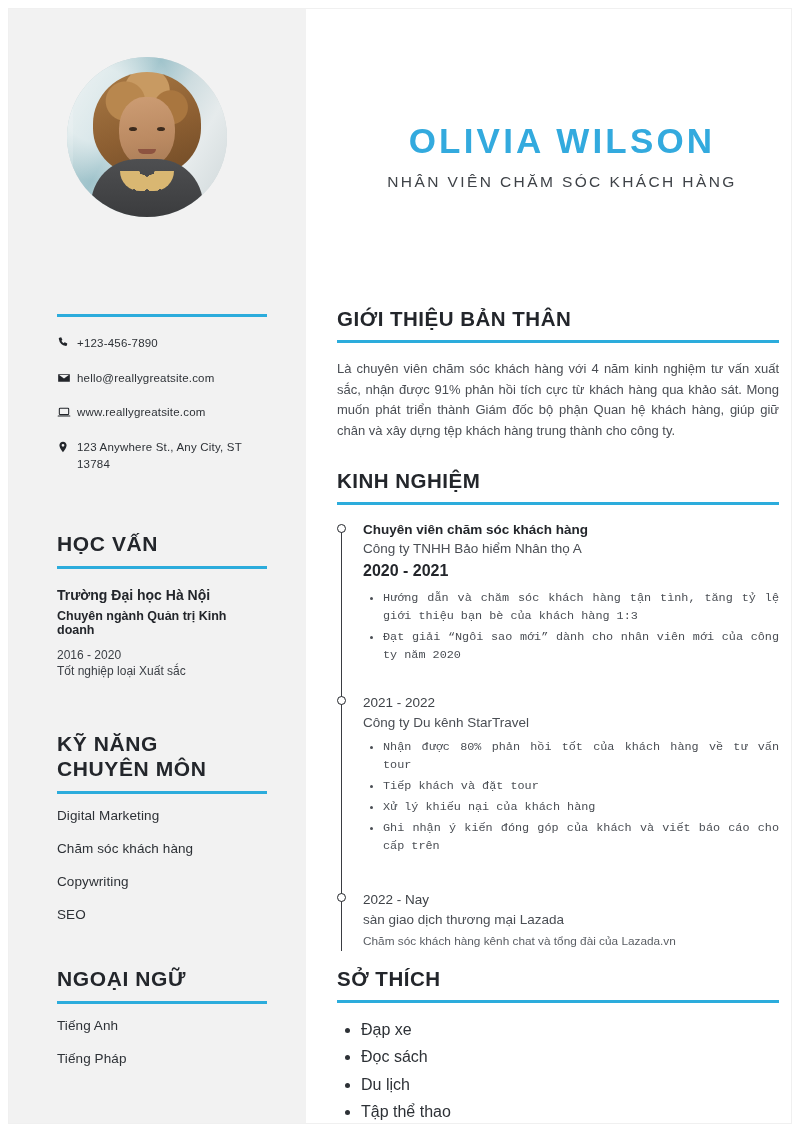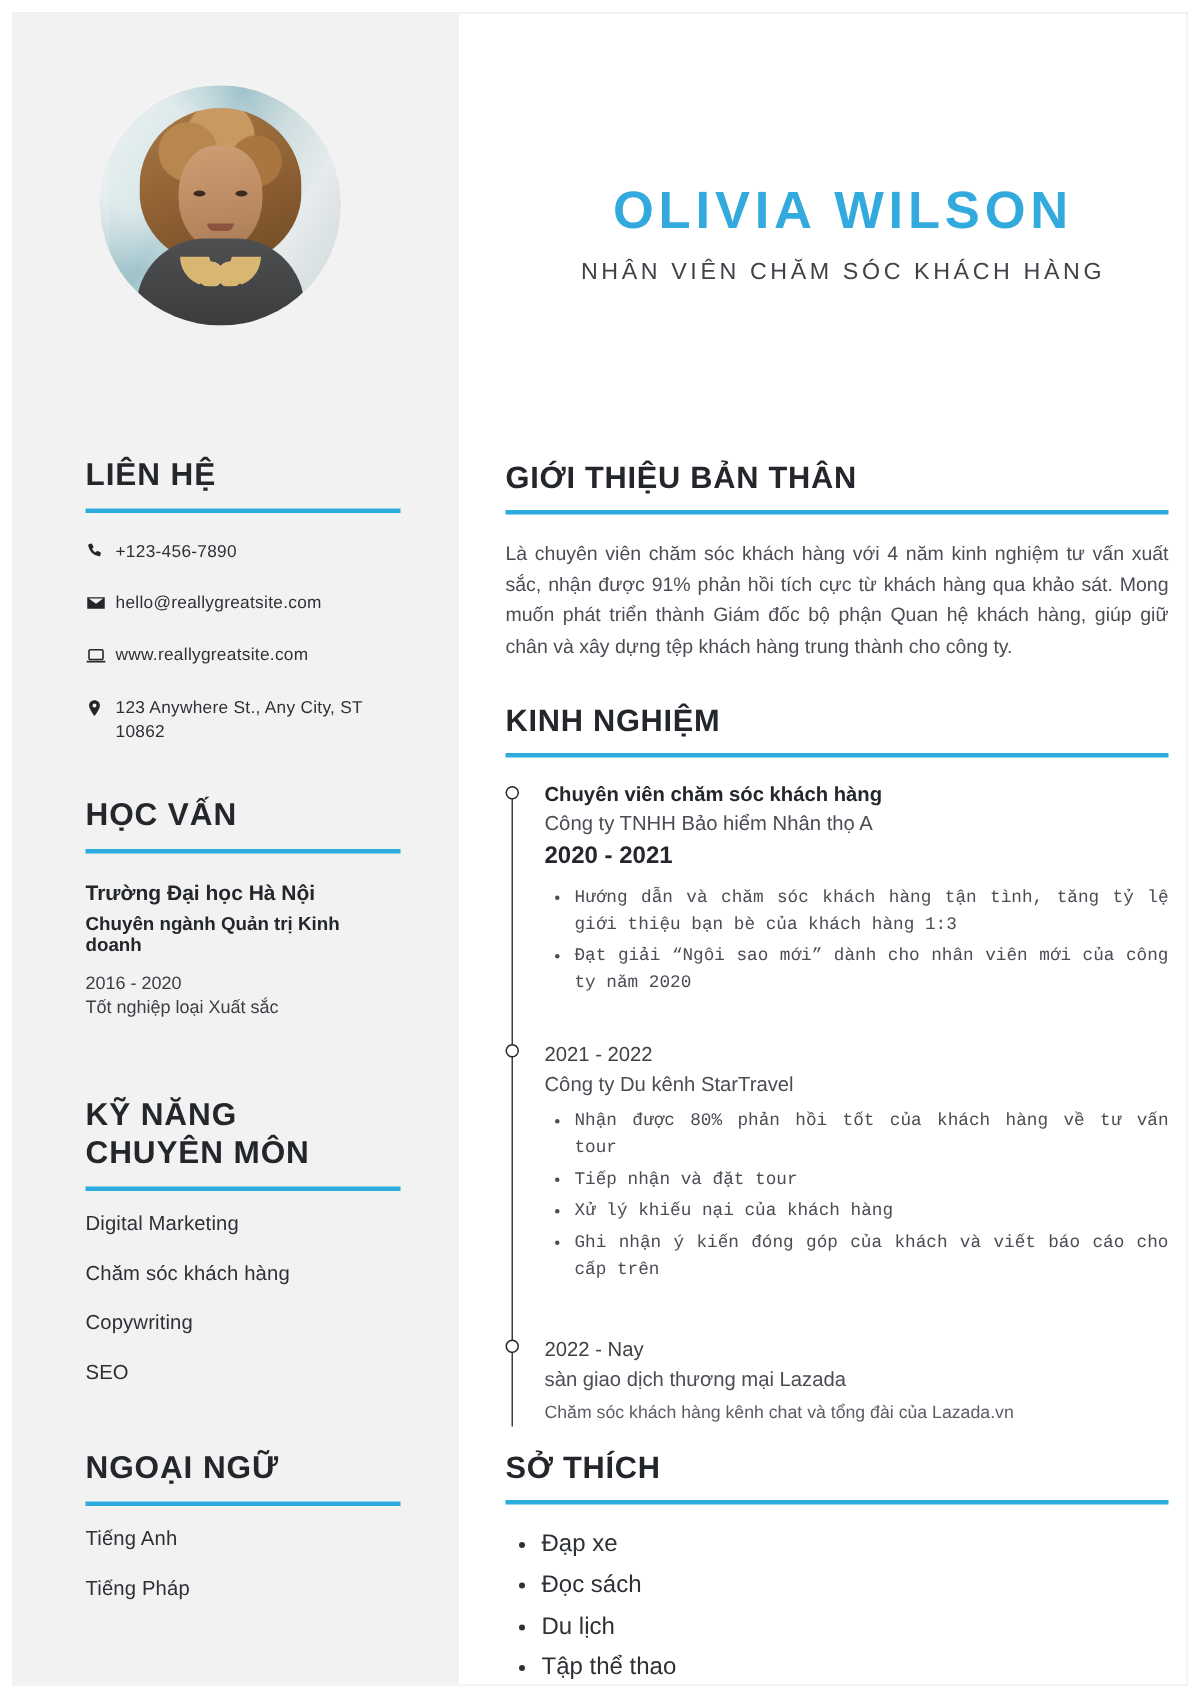--- a/index.html
+++ b/index.html
@@ -332,21 +332,20 @@
           <div class="eye l"></div>
           <div class="eye r"></div>
           <div class="mouth"></div>
         </div>
         <div class="body-torso"></div>
         <div class="necklace"></div>
       </div>
     </div>
 
     <div class="side-block" style="top:296px;">
-      <div class="side-title">LIÊN HỆ</div>
       <div class="rule"></div>
       <div class="contact-list">
 
         <div class="contact-row">
           <span class="ico">
             <svg width="13" height="13" viewBox="0 0 24 24" fill="currentColor">
               <path d="M6.6 2.6c.6-.2 1.3.1 1.6.7l1.5 3c.3.6.1 1.3-.4 1.7l-1.2.9c.9 2 2.5 3.6 4.5 4.5l.9-1.2c.4-.5 1.1-.7 1.7-.4l3 1.5c.6.3.9 1 .7 1.6l-.7 2.4c-.2.7-.9 1.1-1.6 1A16 16 0 0 1 3.3 4.9c-.1-.7.3-1.4 1-1.6l2.3-.7z"></path>
             </svg>
           </span>
           <span class="txt">+123-456-7890</span>
@@ -370,21 +369,21 @@
           </span>
           <span class="txt">www.reallygreatsite.com</span>
         </div>
 
         <div class="contact-row">
           <span class="ico">
             <svg width="12" height="14" viewBox="0 0 24 24" fill="currentColor">
               <path d="M12 1.5c-4 0-7.2 3.2-7.2 7.2 0 5.4 7.2 14 7.2 14s7.2-8.6 7.2-14c0-4-3.2-7.2-7.2-7.2zm0 9.9a2.7 2.7 0 1 1 0-5.4 2.7 2.7 0 0 1 0 5.4z"></path>
             </svg>
           </span>
-          <span class="txt">123 Anywhere St., Any City, ST 10862</span>
+          <span class="txt">123 Anywhere St., Any City, ST 13784</span>
         </div>
 
       </div>
     </div>
 
     <div class="side-block" style="top:523px;">
       <div class="side-title">HỌC VẤN</div>
       <div class="rule"></div>
       <div class="edu-school">Trường Đại học Hà Nội</div>
       <div class="edu-major">Chuyên ngành Quản trị Kinh doanh</div>
@@ -445,21 +444,21 @@
             <li>Đạt giải “Ngôi sao mới” dành cho nhân viên mới của công ty năm 2020</li>
           </ul>
         </div>
 
         <div class="tl-item" style="margin-top:28px;">
           <span class="tl-dot"></span>
           <div class="tl-years plainyear">2021 - 2022</div>
           <div class="tl-company">Công ty Du kênh StarTravel</div>
           <ul class="bullets">
             <li>Nhận được 80% phản hồi tốt của khách hàng về tư vấn tour</li>
-            <li>Tiếp nhận và đặt tour</li>
+            <li>Tiếp khách và đặt tour</li>
             <li>Xử lý khiếu nại của khách hàng</li>
             <li>Ghi nhận ý kiến đóng góp của khách và viết báo cáo cho cấp trên</li>
           </ul>
         </div>
 
         <div class="tl-item" style="margin-top:34px;margin-bottom:46px;">
           <span class="tl-dot"></span>
           <div class="tl-years plainyear">2022 - Nay</div>
           <div class="tl-company">sàn giao dịch thương mại Lazada</div>
           <div class="tl-desc">Chăm sóc khách hàng kênh chat và tổng đài của Lazada.vn</div>

